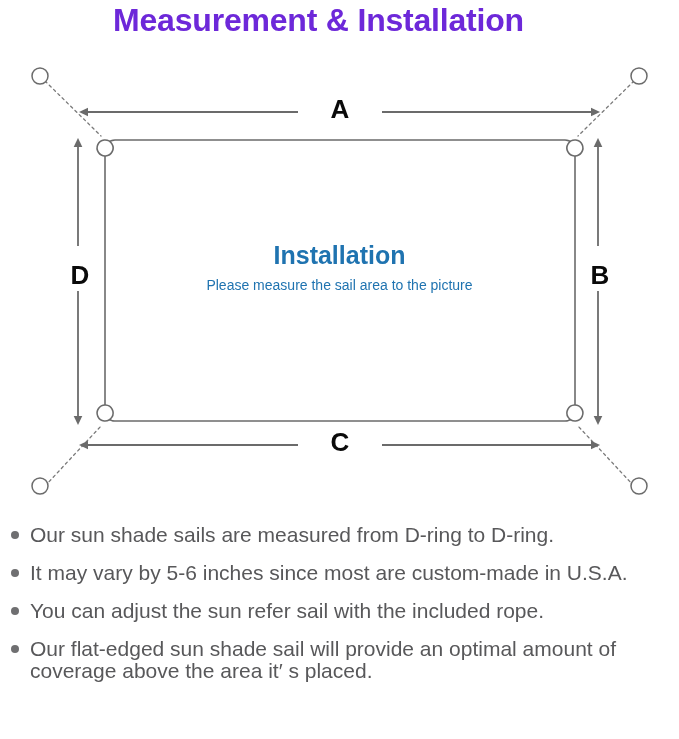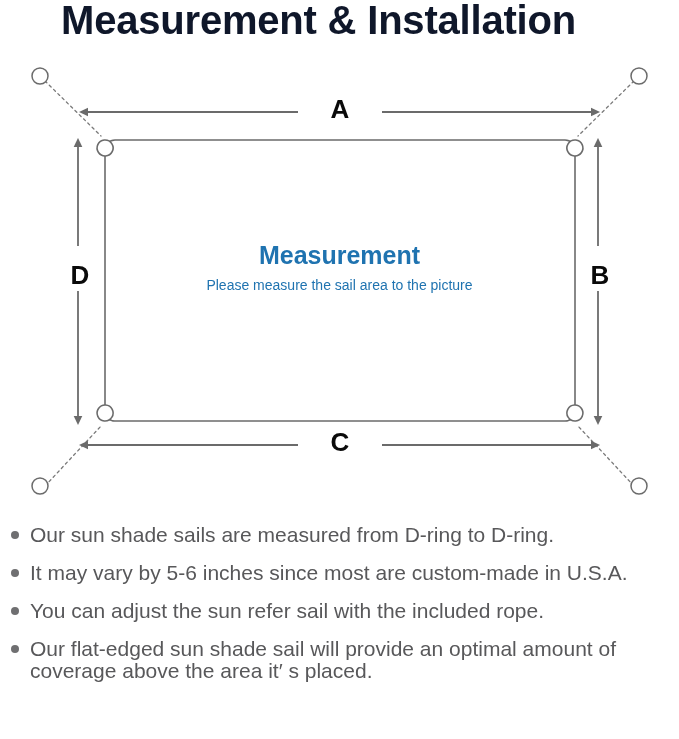--- a/index.html
+++ b/index.html
@@ -21,23 +21,23 @@
     background: #ffffff;
   }
 
   
   .title {
     position: absolute;
     left: 0;
     top: 0;
     width: 637px;
     text-align: center;
-    font-size: 40px;
+    font-size: 32px;
     font-weight: bold;
-    color: #0f172a;
+    color: #6d28d9;
     letter-spacing: -0.2px;
     line-height: 40px;
     white-space: nowrap;
   }
 
   
   .diagram {
     position: absolute;
     left: 0;
     top: 46px;
@@ -171,21 +171,21 @@
       </g>
 
       <g stroke="#6b6b6b" stroke-width="1.8" fill="none">
         <line x1="598" y1="200" x2="598" y2="101" marker-end="url(#arrR)"></line>
         <line x1="598" y1="245" x2="598" y2="370" marker-end="url(#arrR)"></line>
       </g>
     </svg>
   </div>
 
   <div class="center-block">
-    <div class="center-title">Measurement</div>
+    <div class="center-title">Installation</div>
     <div class="center-sub">Please measure the sail area to the picture</div>
   </div>
 
   <div class="dim-letter" id="dim-a">A</div>
   <div class="dim-letter" id="dim-b">B</div>
   <div class="dim-letter" id="dim-c">C</div>
   <div class="dim-letter" id="dim-d">D</div>
 
   <div class="notes">
     <div class="note">

